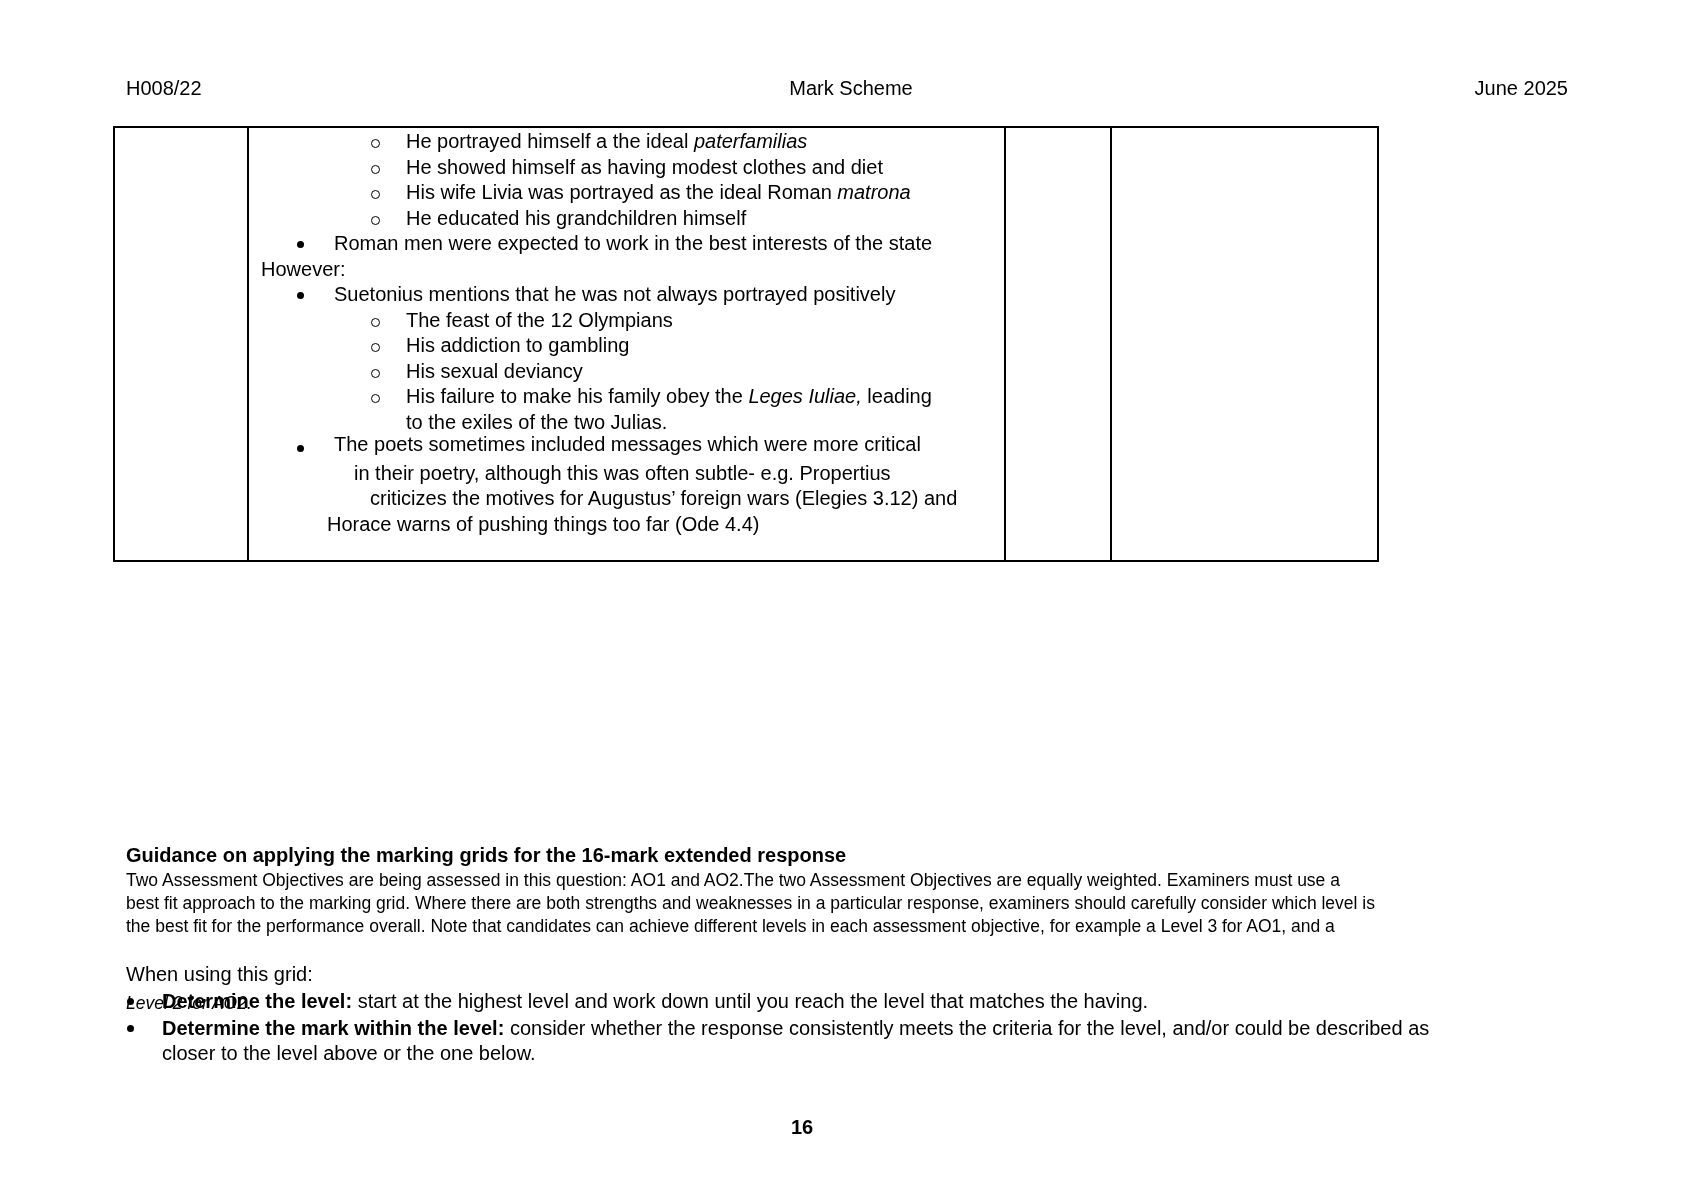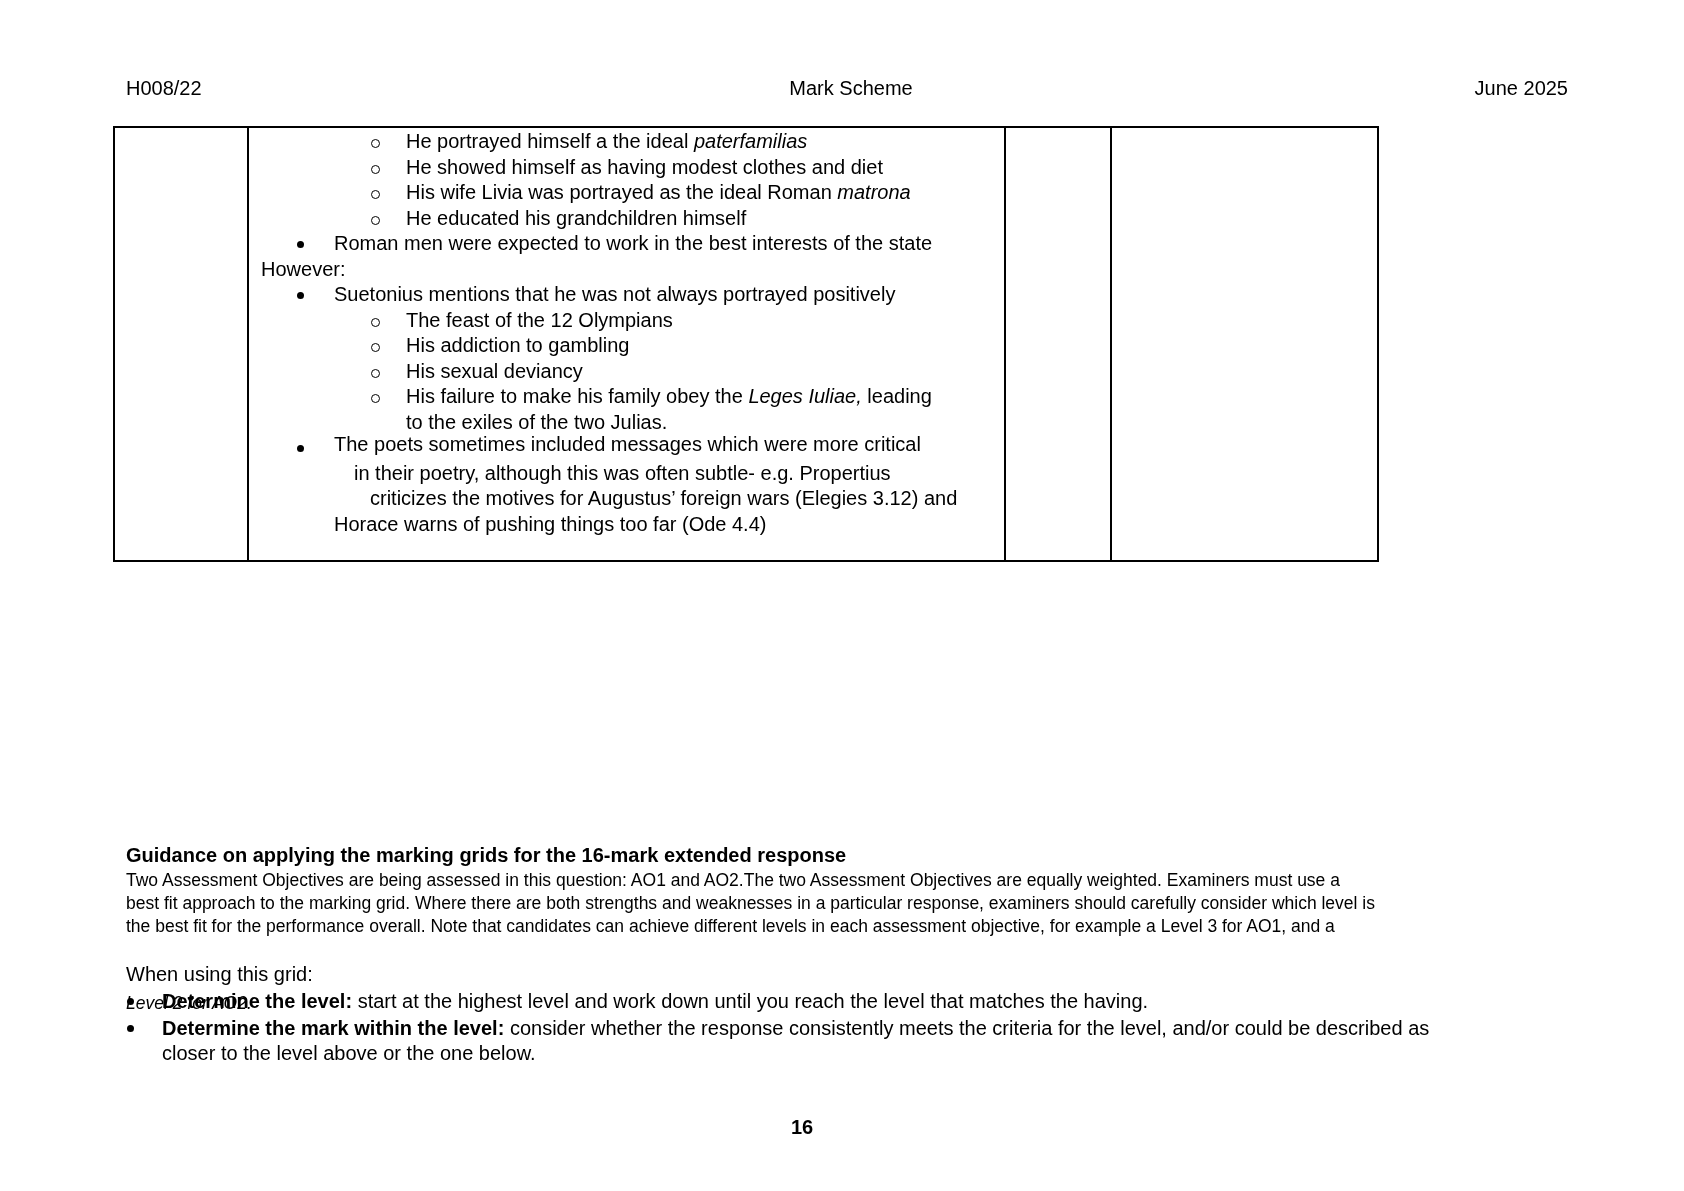--- a/index.html
+++ b/index.html
@@ -78,21 +78,21 @@
       <div class="circ" style="left: 122px; top: 215px;"></div>
       <div class="ln" style="left: 157px; top: 230.75px;"><span>His sexual deviancy</span></div>
       <div class="circ" style="left: 122px; top: 240.5px;"></div>
       <div class="ln" style="left: 157px; top: 256.25px;"><span>His failure to make his family obey the </span><i>Leges Iuliae,</i><span> leading</span></div>
       <div class="circ" style="left: 122px; top: 266px;"></div>
       <div class="ln" style="left: 157px; top: 281.75px; text-align: center;"><span>to the exiles of the two Julias.</span></div>
       <div class="ln" style="left: 85px; top: 304px;"><span>The poets sometimes included messages which were more critical</span></div>
       <div class="dot" style="left: 48px; top: 317px;"></div>
       <div class="ln" style="left: 85px; top: 332.75px; margin-left: 20px;"><span>in their poetry, although this was often subtle- e.g. Propertius</span></div>
       <div class="ln" style="left: 85px; top: 358.25px; margin-left: 36px;"><span>criticizes the motives for Augustus’ foreign wars (Elegies 3.12) and</span></div>
-      <div class="ln" style="left: 85px; top: 383.75px;"><span>Horace warns of pushing things too far (Ode 4.4)</span></div>
+      <div class="ln" style="left: 78px; top: 383.75px;"><span>Horace warns of pushing things too far (Ode 4.4)</span></div>
     </div>
 </div>
 
 <div class="guide g-title">Guidance on applying the marking grids for the 16-mark extended response</div>
 <div id="guide-para">
     <div class="guide g-para" style="top: 869px;">Two Assessment Objectives are being assessed in this question: AO1 and AO2.The two Assessment Objectives are equally weighted. Examiners must use a</div>
     <div class="guide g-para" style="top: 892px;">best fit approach to the marking grid. Where there are both strengths and weaknesses in a particular response, examiners should carefully consider which level is</div>
     <div class="guide g-para" style="top: 915px;">the best fit for the performance overall. Note that candidates can achieve different levels in each assessment objective, for example a Level 3 for AO1, and a</div>
     <div class="guide g-para" style="top: 992px; font-style: italic;">Level 2 for AO2.</div>
   </div>

